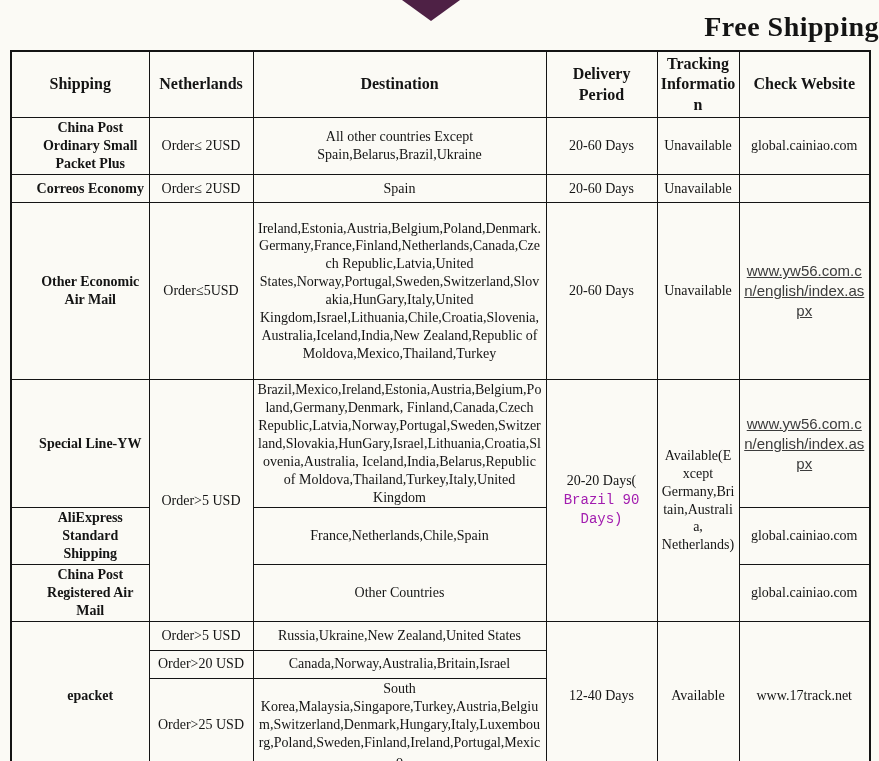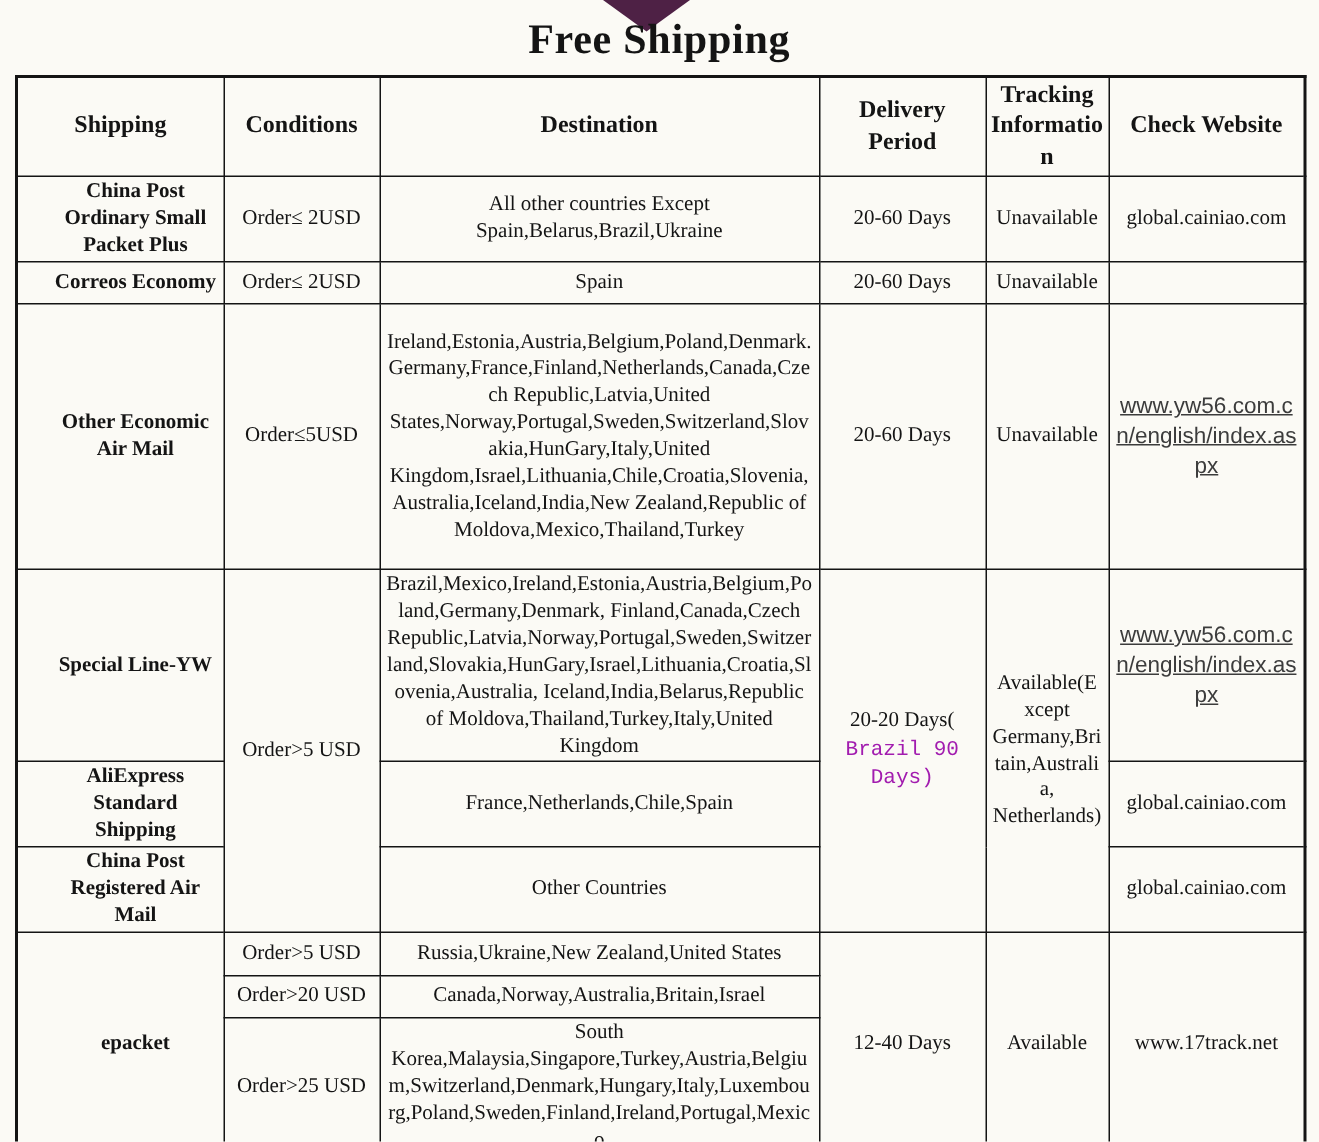--- a/index.html
+++ b/index.html
@@ -13,21 +13,21 @@
   }
   .arrow {
     position: absolute; top: 0; left: 402px;
     width: 0; height: 0;
     border-left: 29px solid transparent;
     border-right: 29px solid transparent;
     border-top: 21px solid #4e2145;
   }
   .title {
     position: absolute; top: 11px; left: 0; width: 100%;
-    text-align: center;
+    text-align: right;
     font-size: 28px; font-weight: bold;
     letter-spacing: 0.5px;
   }
   table.shipping {
     position: absolute; left: 10px; top: 50px;
     width: 859px;
     border-collapse: collapse;
     table-layout: fixed;
     border: 2px solid #141414;
   }
@@ -65,21 +65,21 @@
       <col style="width:104px">
       <col style="width:293px">
     <col style="width:111px">
       <col style="width:82px">
       <col style="width:131px">
   </colgroup>
 
   <tbody>
       <tr style="height:35px">
     <th>Shipping</th>
-    <th>Conditions</th>
+    <th>Netherlands</th>
     <th>Destination</th>
     <th>Delivery Period</th>
     <th>Tracking Information</th>
     <th>Check Website</th>
   </tr>
 
   <tr style="height:35px">
     <td class="bold">China Post Ordinary Small Packet Plus</td>
     <td>Order≤ 2USD</td>
     <td>All other countries Except Spain,Belarus,Brazil,Ukraine</td>

